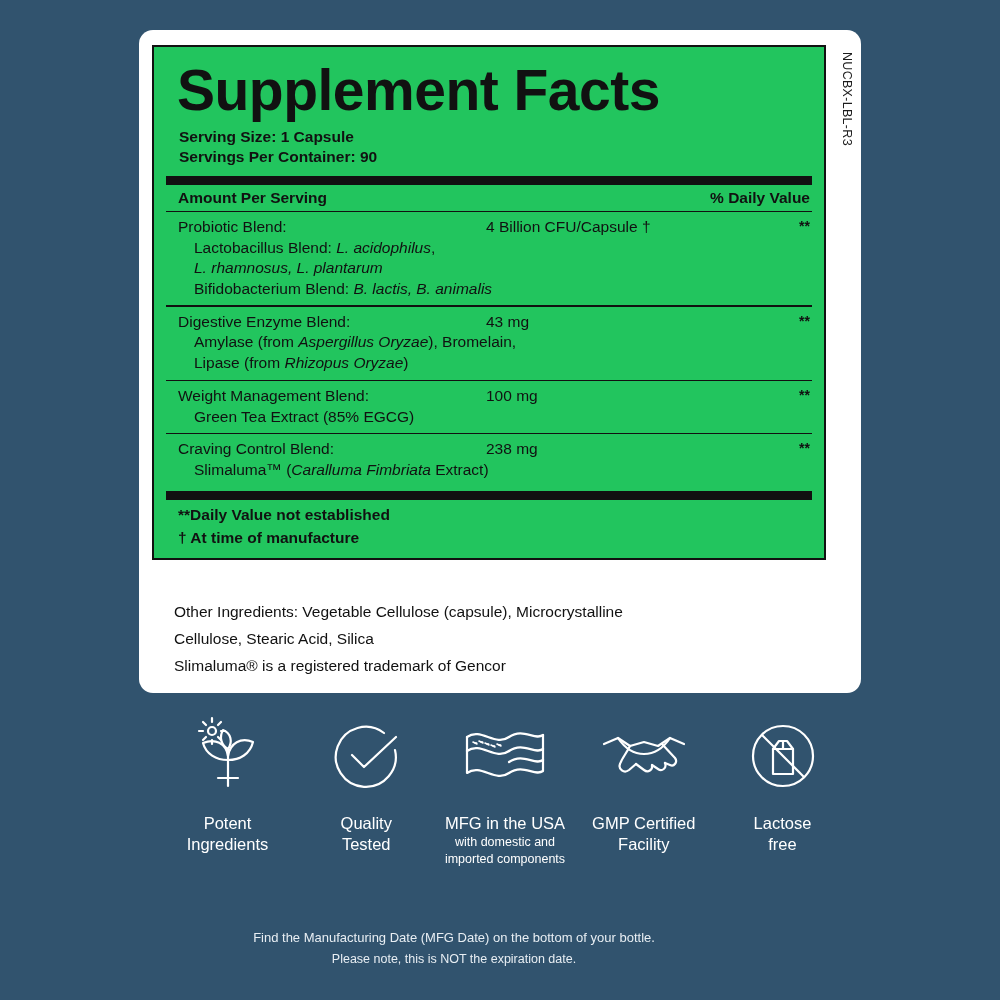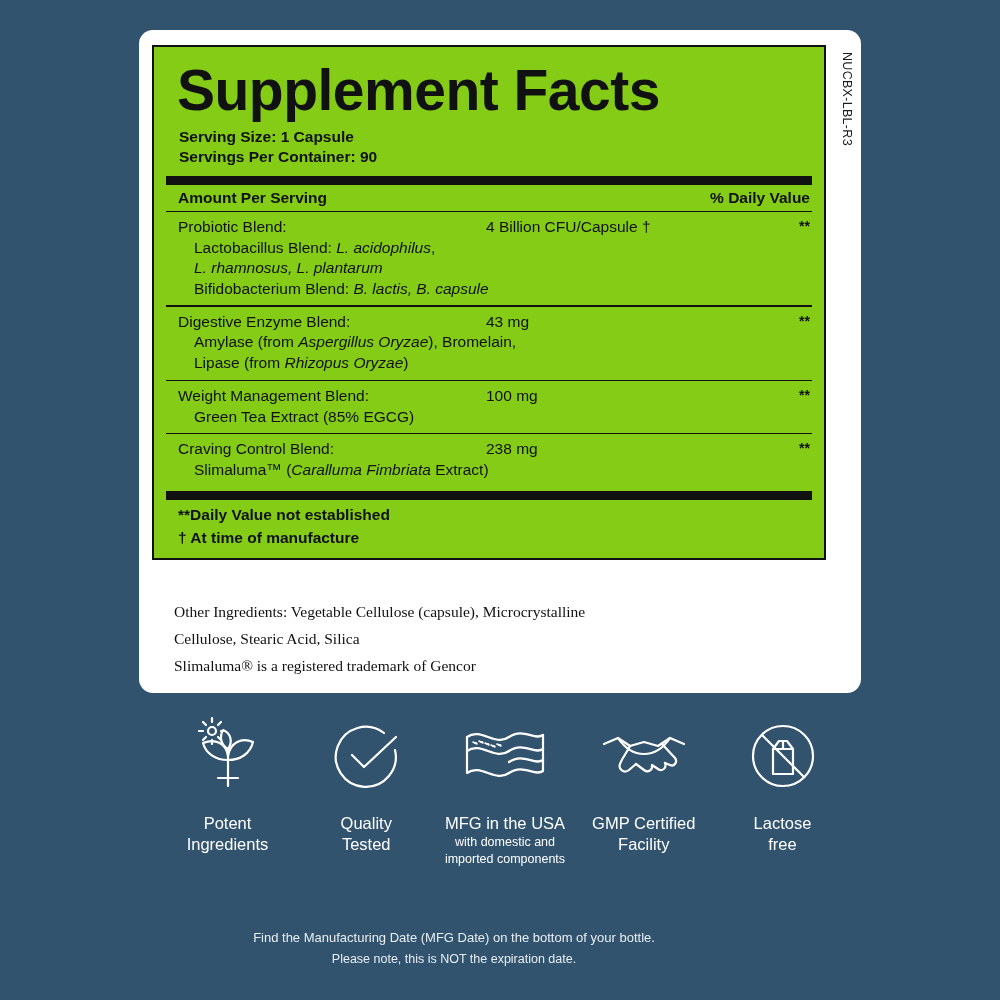--- a/index.html
+++ b/index.html
@@ -45,21 +45,21 @@
 
   
   .facts {
     position: absolute;
     left: 13px;
     top: 15px;
     width: 674px;
     border: 2.5px solid #111111;
     box-sizing: border-box;
     padding: 6px 12px 8px 12px;
-    background: #84cc16;
+    background: #22c55e;
   }
 
   .title {
     font-size: 57px;
     font-weight: bold;
     line-height: 1.05;
     letter-spacing: -0.5px;
     color: #111;
     margin: 8px 0 6px 11px;
     white-space: nowrap;
@@ -143,21 +143,21 @@
   
   .other {
     position: absolute;
     left: 35px;
     top: 570px;
     width: 660px;
     font-size: 15.5px;
     color: #111;
     line-height: 1.6;
   }
-  .other p { margin: 0 0 2px 0; font-family: Liberation Serif, serif; }
+  .other p { margin: 0 0 2px 0; }
 
   
   .badges {
     position: absolute;
     left: 160px;
     top: 713px;
     width: 690px;
     display: flex;
     justify-content: space-between;
     align-items: flex-start;
@@ -221,21 +221,21 @@
         <span>Amount Per Serving</span>
         <span>% Daily Value</span>
       </div>
 
       <div class="rule-thin"></div>
 
       <div class="ing-block">
         <span class="ing-name">Probiotic Blend:</span>
         <span class="ing-sub">Lactobacillus Blend: <em>L. acidophilus</em>,</span>
         <span class="ing-sub"><em>L. rhamnosus, L. plantarum</em></span>
-        <span class="ing-sub">Bifidobacterium Blend: <em>B. lactis, B. capsule</em></span>
+        <span class="ing-sub">Bifidobacterium Blend: <em>B. lactis, B. animalis</em></span>
         <span class="amt">4 Billion CFU/Capsule †</span>
         <span class="dv">**</span>
       </div>
 
       <div class="rule-thin"></div>
 
       <div class="ing-block">
         <span class="ing-name">Digestive Enzyme Blend:</span>
         <span class="ing-sub2">Amylase (from <em>Aspergillus Oryzae</em>), Bromelain,</span>
         <span class="ing-sub2">Lipase (from <em>Rhizopus Oryzae</em>)</span>

